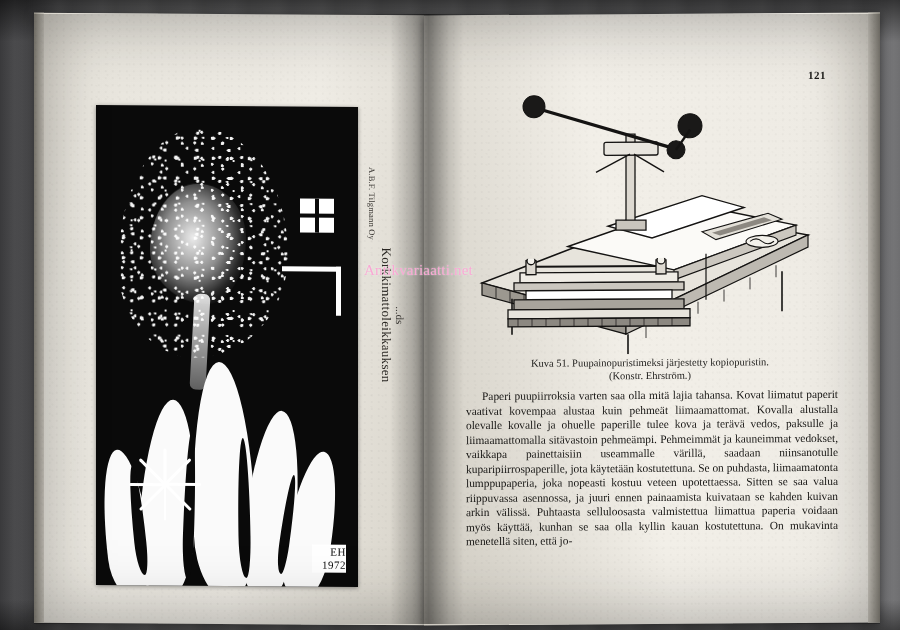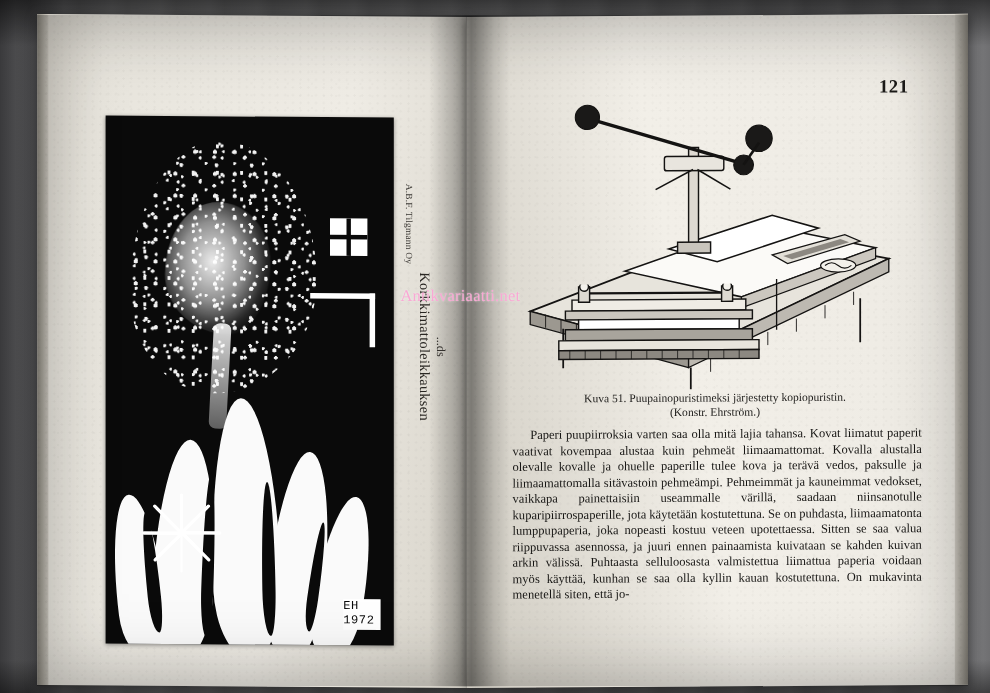--- a/index.html
+++ b/index.html
@@ -205,24 +205,24 @@
     margin-left: -1.25px;
     border-radius: 2px;
   }
   
   .monogram {
     position: absolute;
     right: 12px; bottom: 14px;
     width: 34px; height: 28px;
     background: #fff;
     color: #0a0a0a;
-    font-family: Liberation Mono, monospace;
+    font-family: Liberation Serif, serif;
     font-size: 11px;
     line-height: 13px;
-    text-align: left;
+    text-align: right;
     letter-spacing: .5px;
     padding-top: 1px;
     box-sizing: border-box;
   }
 
   
   .spine-text {
     position: absolute;
     color: #2a2723;
     font-family: "Liberation Serif", serif;
@@ -263,21 +263,21 @@
     text-shadow: 0 0 2px rgba(255,255,255,.6);
     z-index: 9;
     white-space: nowrap;
   }
 
   
   .page-number {
     position: absolute;
     right: 54px;
     top: 56px;
-    font-size: 17px;
+    font-size: 11px;
     font-weight: bold;
     color: #1b1a18;
     letter-spacing: .5px;
   }
 
   .figure-area {
     position: absolute;
     left: 52px;
     top: 72px;
     width: 338px;

